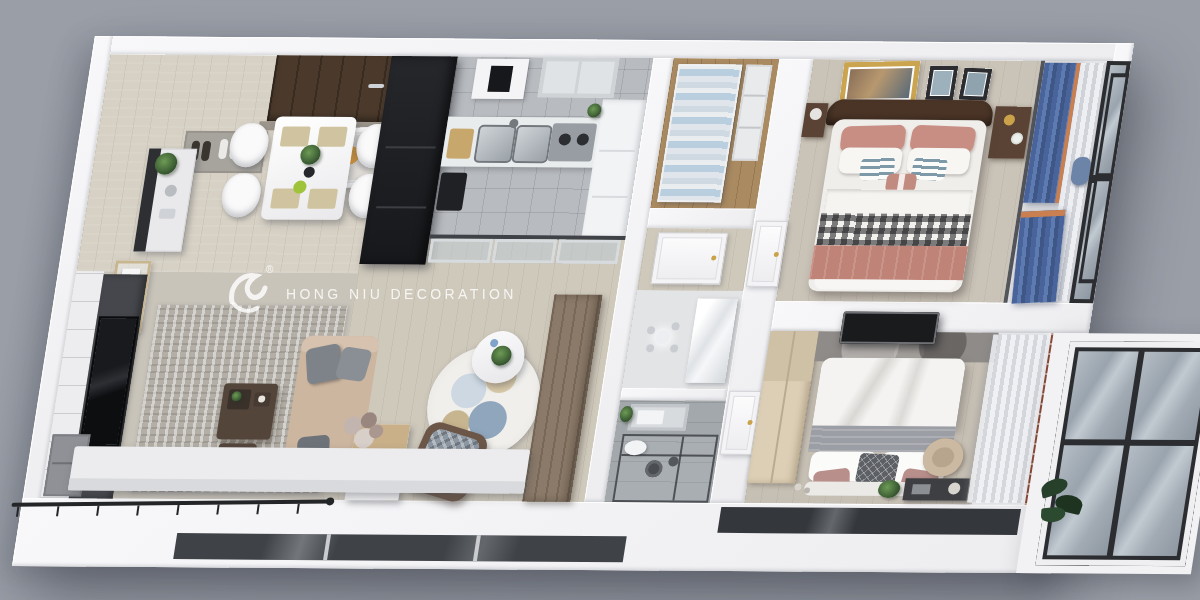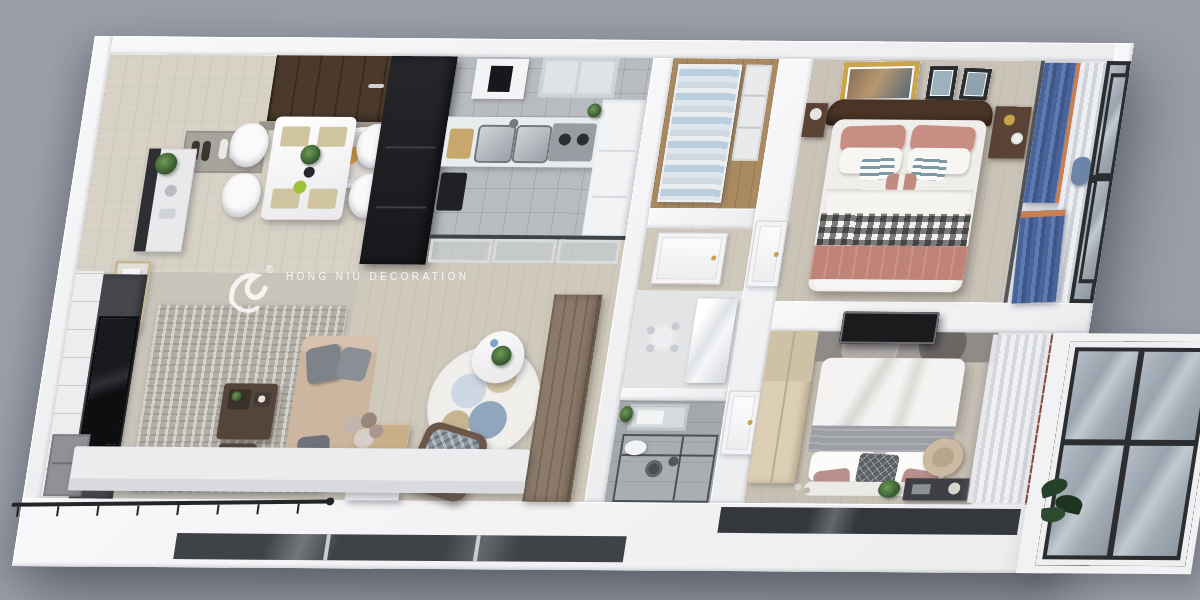--- a/index.html
+++ b/index.html
@@ -25,21 +25,21 @@
   .blue-curtain{background:repeating-linear-gradient(90deg,#49639b 0 5px,#5d7bb0 5px 9px,#3f5787 9px 13px);box-shadow:2px 2px 6px rgba(40,50,80,.45);}
   .sheer{background:repeating-linear-gradient(90deg,rgba(238,240,244,.9) 0 5px,rgba(205,208,214,.85) 5px 9px);}
   .glass{background:linear-gradient(115deg,#b4bcc4 0%,#9aa4ae 35%,#c2cad1 50%,#a2abb4 70%,#8e98a2 100%);}
   .woodgrain{background:#8b7a69;background-image:repeating-linear-gradient(90deg,rgba(50,40,30,.22) 0 2px,transparent 2px 11px);}
   
   #watermark{position:absolute;left:224px;top:268px;display:flex;align-items:flex-start;color:rgba(255,255,255,.82);z-index:50;pointer-events:none;}
   #wm-logo{position:relative;width:52px;height:48px;}
   #wm-reg{position:absolute;left:42px;top:-4px;font-size:10px;}
   #wm-text{margin-left:10px;}
   #wm-title{font-size:27px;font-weight:700;letter-spacing:6px;line-height:30px;}
-  #wm-sub{font-size:10px;letter-spacing:3.4px;margin-top:3px;}
+  #wm-sub{font-size:14px;letter-spacing:3.4px;margin-top:18px;}
 </style>
 </head>
 <body>
 
 <div id="scene">
   <div id="apartment">
 
     <div class="a floor-wood" style="left:18px;top:18px;width:290px;height:217px;"></div>
     <div class="a" style="left:18px;top:235px;width:290px;height:227px;background:#c9c4ba;"></div>
     <div class="a floor-tile" style="left:366px;top:18px;width:196px;height:180px;"></div>

